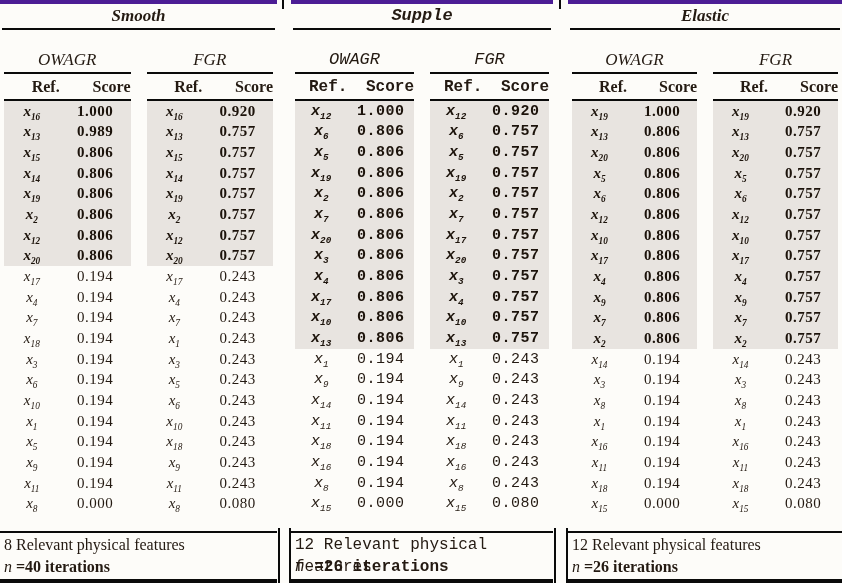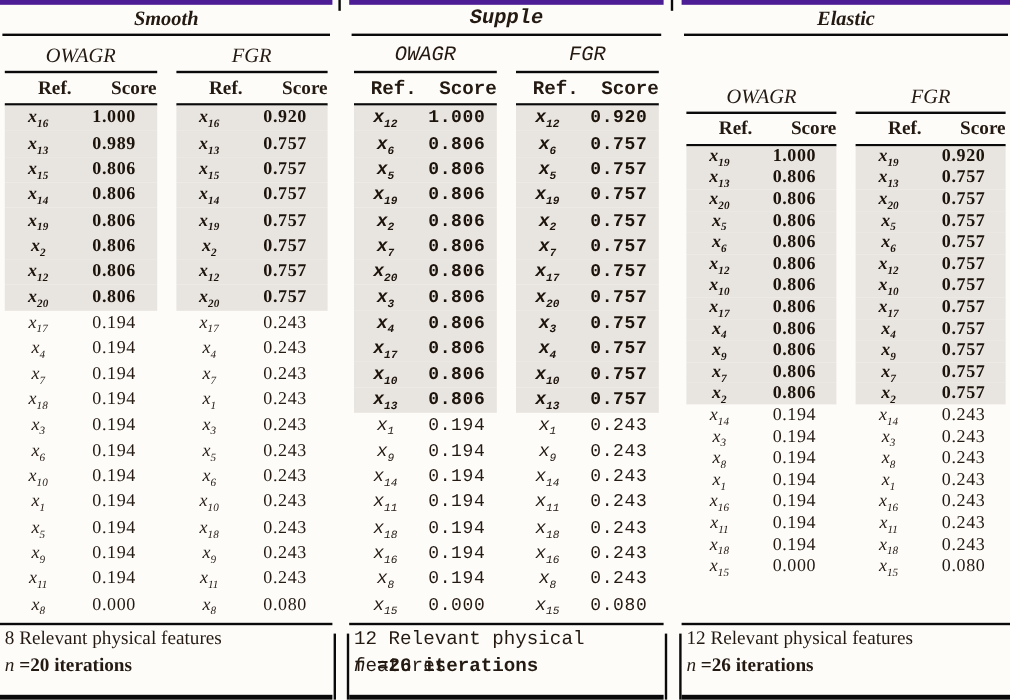--- a/index.html
+++ b/index.html
@@ -19,33 +19,33 @@
     display:flex;flex-direction:column;
     border-top:4px solid #4c1d95;
     border-bottom:4px solid #0a0a0a;
     box-sizing:border-box;
     height:583px;
   }
   .sec1{width:277px;}
   .gap1{width:14px;}
   .sec2{width:262px;font-family:Liberation Mono, monospace;}
   .gap2{width:15px;}
-  .sec3{width:274px;gap:34px;}
+  .sec3{width:274px;}
   .gap{height:583px;}
   .sec-title{
     height:24px;line-height:24px;
     text-align:center;
     font-weight:bold;font-style:italic;
     font-size:17px;
     border-bottom:2px solid #0a0a0a;
     margin:0 2px;
   }
   .methods{
     display:flex;flex:1;
-    padding:4px 4px;column-gap:16px;
+    padding:17px 4px;column-gap:16px;
   }
   .method{
     flex:1;display:flex;flex-direction:column;min-width:0;
   }
   .m-name{
     height:25px;line-height:26px;
     text-align:center;
     font-style:italic;font-size:17px;
     border-bottom:2px solid #0a0a0a;
   }
@@ -68,21 +68,21 @@
     background:#e8e4e0;
     font-weight:bold;
     color:#1c130b;
   }
   .trow .ref{text-align:center;font-style:italic;}
   .trow .score{text-align:center;letter-spacing:0.5px;}
   .trow sub{font-size:0.62em;font-style:italic;line-height:0;}
   .footer{
     height:45px;
     border-top:2px solid #0a0a0a;
-    padding:1px 4px 12px 4px;
+    padding:1px 4px 0 4px;
     font-size:16px;
   }
   .footer .f1{height:22px;line-height:22px;}
   .footer .f2{height:22px;line-height:22px;}
   .footer .f2 i{font-style:italic;}
   .footer .f2 b{font-weight:bold;}
   .vtick{
     position:absolute;width:2px;background:#0a0a0a;
   }
   .vt-top{top:0;height:9px;}
@@ -270,21 +270,21 @@
             </div>
             <div class="trow">
               <span class="ref"><span>x</span><sub>8</sub></span>
               <span class="score">0.080</span>
             </div>
           </div>
       </div>
     </div>
     <div class="footer">
       <div class="f1">8 Relevant physical features</div>
-      <div class="f2"><i>n</i><b> =20 iterations</b></div>
+      <div class="f2"><i>n</i><b> =40 iterations</b></div>
     </div>
   </div>
 
   <div class="gap gap1"></div>
 
   <div class="sec sec2">
     <div class="sec-title">Supple</div>
     <div class="methods">
       <div class="method">
         <div class="m-name">OWAGR</div>

